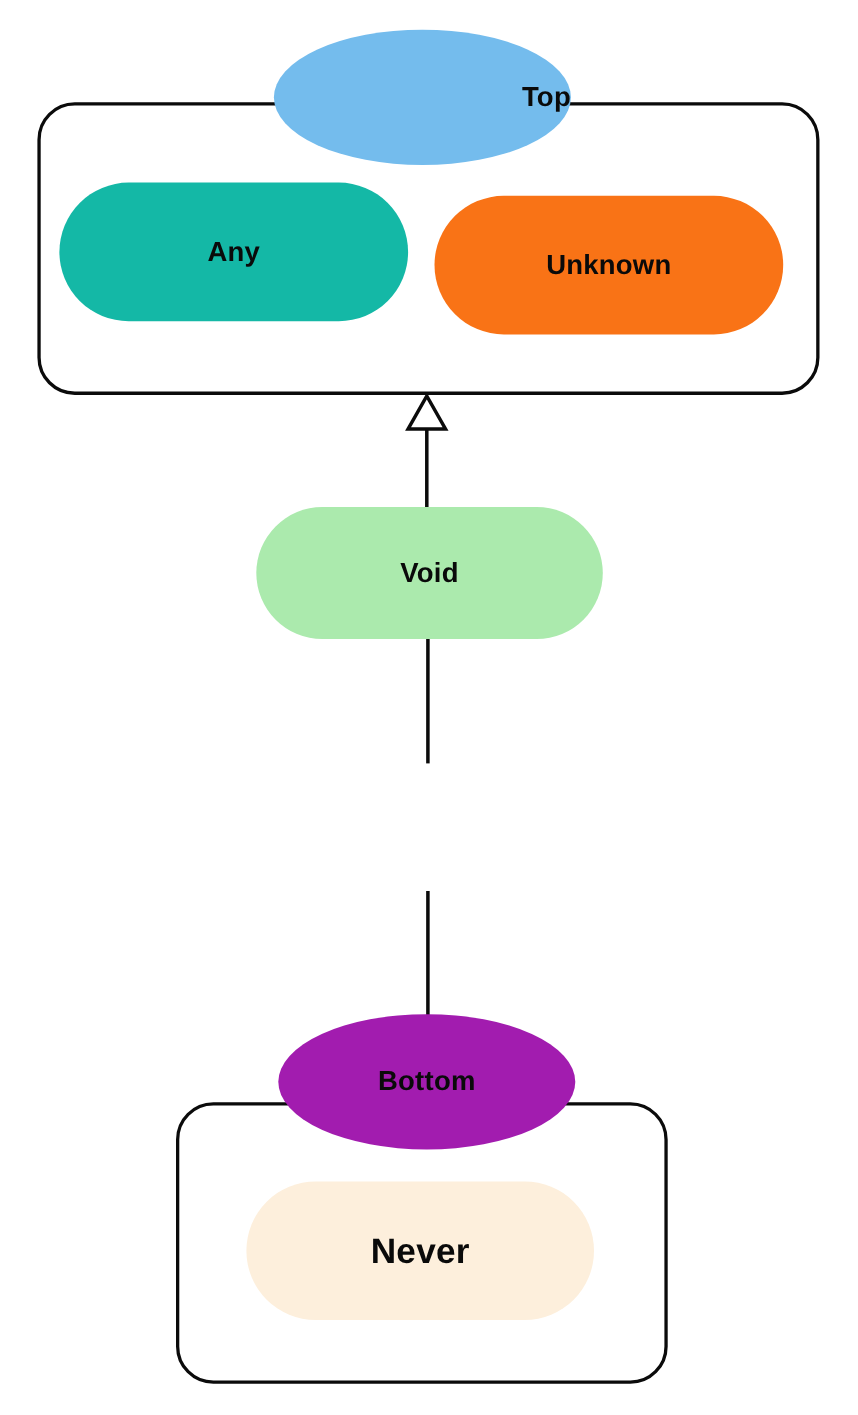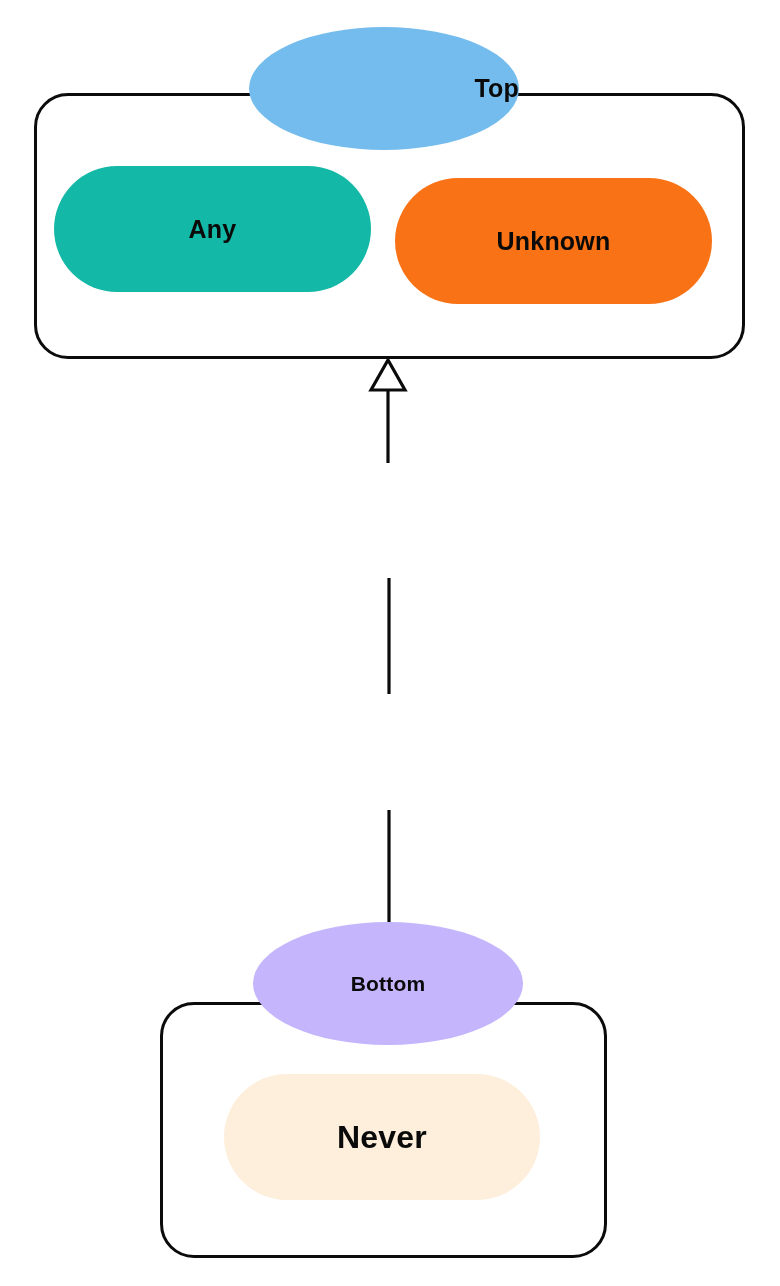--- a/index.html
+++ b/index.html
@@ -84,22 +84,22 @@
     z-index: 4;
   }
   #node-undefined {
     left: 233px; top: 692px; width: 315px; height: 120px;
     background: #f4dfd3;
     font-size: 25px;
     z-index: 4;
   }
   #node-bottom {
     left: 253px; top: 922px; width: 270px; height: 123px;
-    background: #c4b5fd;
-    font-size: 21px;
+    background: #a21caf;
+    font-size: 25px;
     z-index: 6;
   }
   #node-never {
     left: 224px; top: 1074px; width: 316px; height: 126px;
     background: #fdefdc;
     font-size: 32px;
     z-index: 4;
   }
 
   
@@ -140,20 +140,23 @@
   </div>
 
   <div id="node-unknown" class="node pill">
     <span class="node-label">Unknown</span>
   </div>
 
   <div id="node-top" class="node ellipse">
     <span class="node-label">Top</span>
   </div>
 
+  <div id="node-void" class="node pill">
+    <span class="node-label">Void</span>
+  </div>
 
 
   <div id="cluster-bottom" class="cluster"></div>
 
   <div id="node-never" class="node pill">
     <span class="node-label">Never</span>
   </div>
 
   <div id="node-bottom" class="node ellipse">
     <span class="node-label">Bottom</span>

